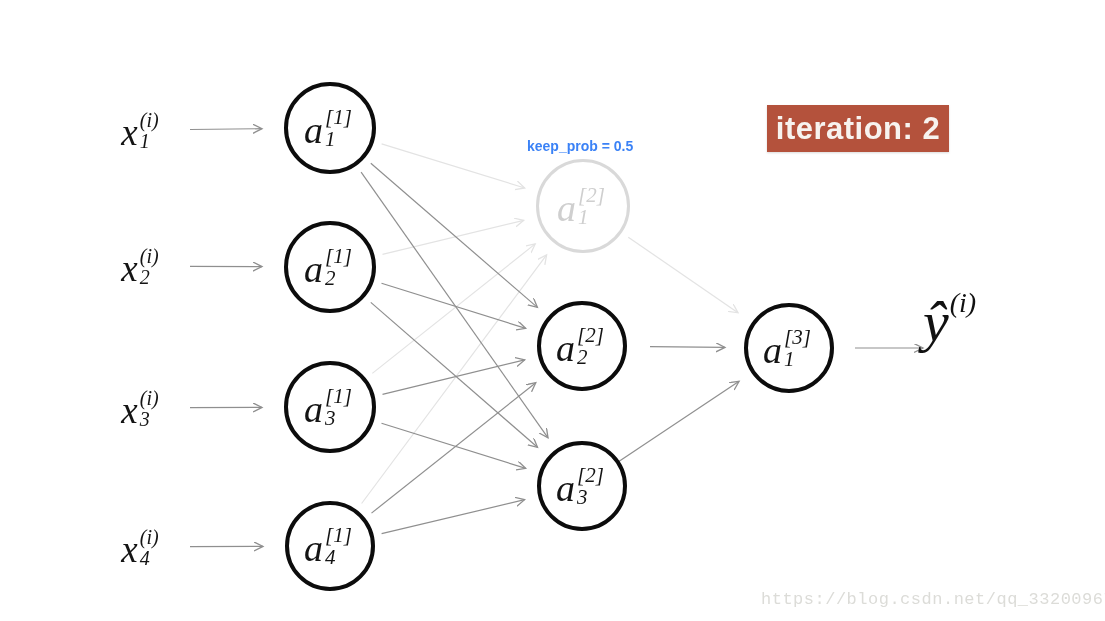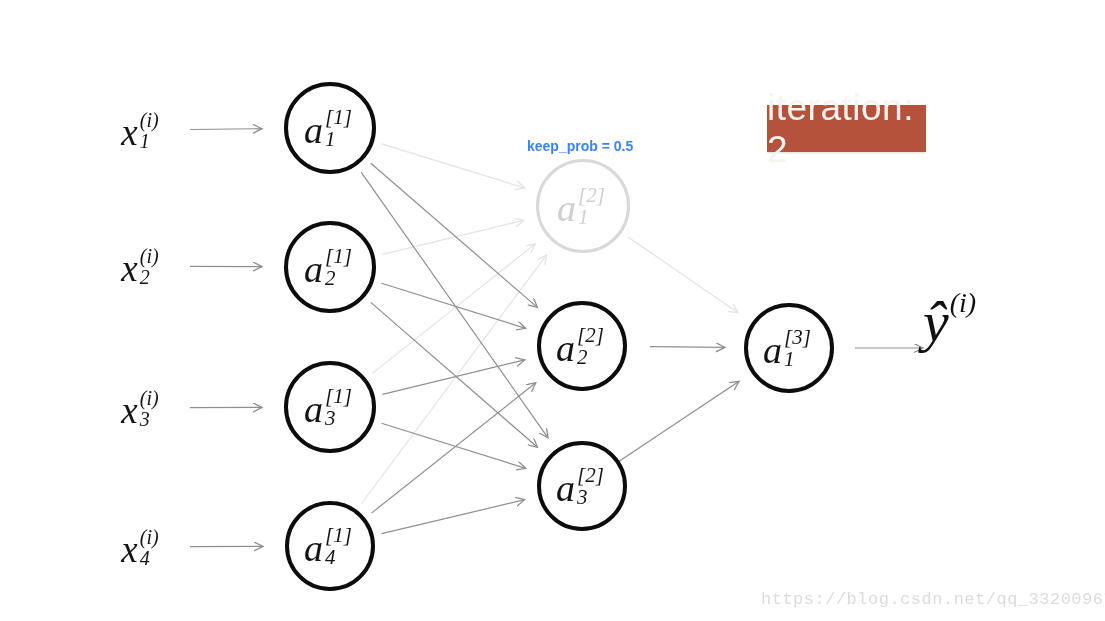--- a/index.html
+++ b/index.html
@@ -26,23 +26,23 @@
        font-size:21px;line-height:1;margin-left:2px;}
   .scr .sub{margin-top:1px;}
   .input-label{position:absolute;transform:translate(-50%,-50%);}
   .input-label .mbase{font-size:37px;}
   .input-label .scr{font-size:20px;}
   .keep-prob{
     position:absolute;left:527px;top:110px;width:112px;
     font-size:14px;font-weight:bold;color:#3b82f6;letter-spacing:0px;margin-top:28px;
   }
   .iteration-badge{
-    position:absolute;left:767px;top:105px;width:159px;height:47px;
+    position:absolute;left:767px;top:105px;width:182px;height:47px;
     display:flex;align-items:center;justify-content:center;
-    font-size:37px;font-weight:400;letter-spacing:0.5px;
+    font-size:31px;font-weight:700;letter-spacing:0.5px;
     box-shadow:0 1px 2px rgba(0,0,0,0.15);
   }
   .out-label{
     position:absolute;display:flex;align-items:flex-start;
     font-family:"Liberation Serif","DejaVu Serif",serif;
     font-style:italic;color:#111;white-space:nowrap;
   }
   .out-base{font-size:58px;line-height:1;font-weight:500;}
   .out-sup{font-size:28px;line-height:1;margin-top:-4px;margin-left:1px;}
   .watermark{

